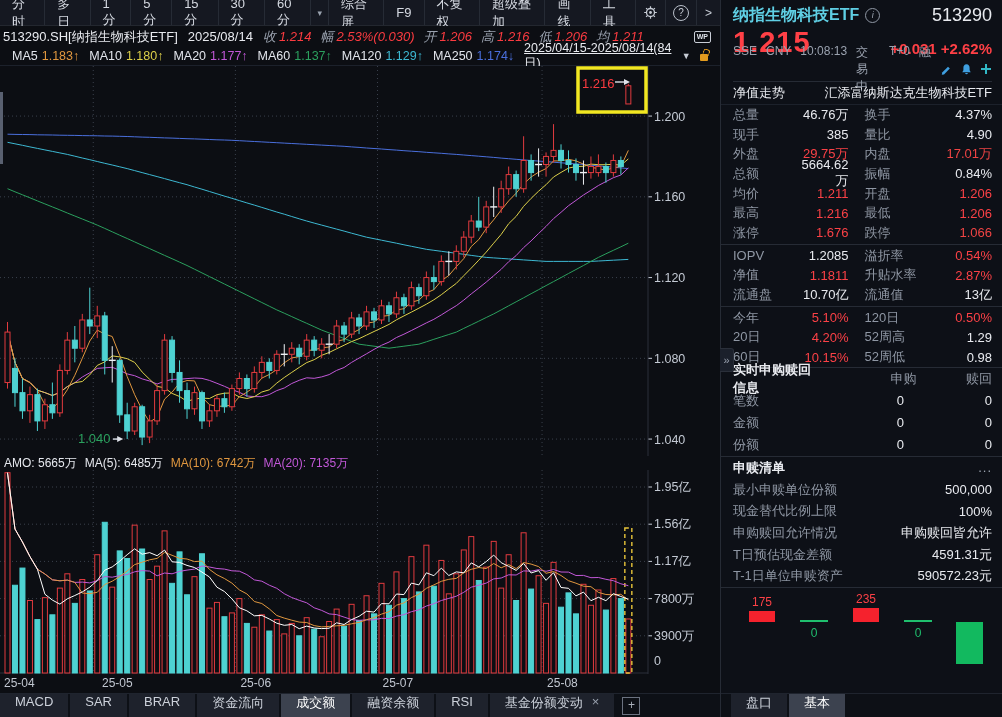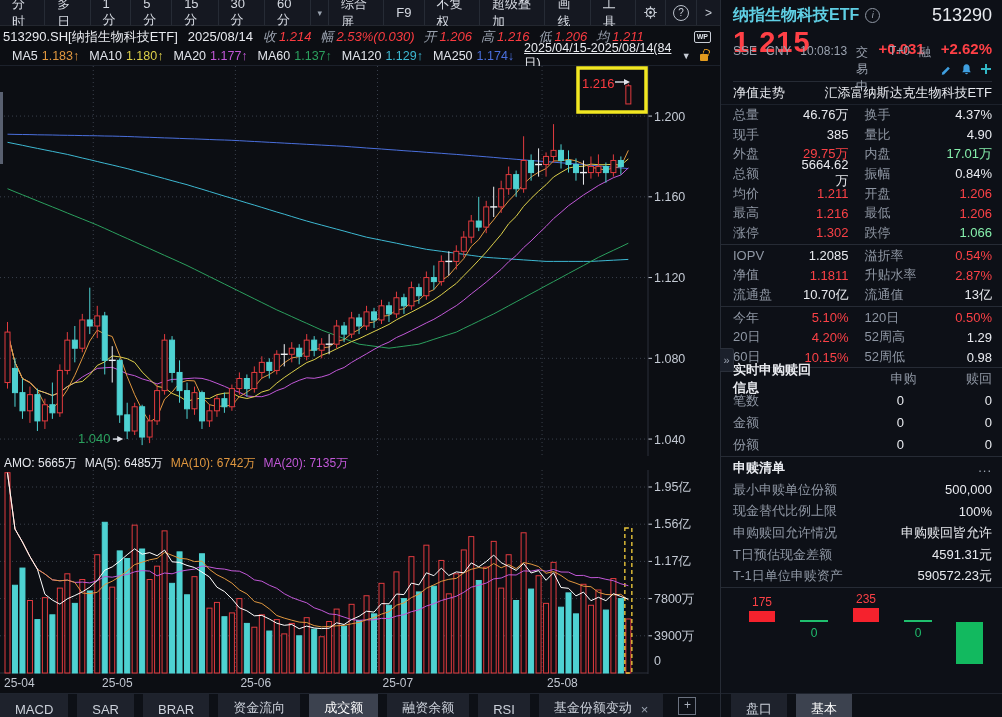--- a/index.html
+++ b/index.html
@@ -47,56 +47,56 @@
   #graystrip{left:0;top:92px;width:3px;height:72px;background:#596070;}
   #amorow{left:0;top:456px;width:720px;height:14px;font-size:12px;display:flex;align-items:center;padding-left:4px;}
   .amoit{margin-right:8px;white-space:nowrap;}
   #volchart{left:0;top:470px;width:720px;height:204px;}
   #xlabels{left:0;top:674px;width:720px;height:19px;font-size:12px;color:#c2c7d1;}
   #xlabels span{position:absolute;top:2px;}
 
   
   #ltabs{left:0;top:693px;width:720px;height:24px;background:#0d1016;border-top:1px solid #1f242e;
          display:flex;align-items:stretch;}
-  .btab{display:flex;align-items:flex-end;padding:0 15px;margin-right:9px;background:#1e222c;color:#ccd1da;
+  .btab{display:flex;align-items:flex-start;padding:0 15px;margin-right:2px;background:#1e222c;color:#ccd1da;
         font-size:13px;white-space:nowrap;}
   .btab.active{background:#3c424f;color:#ffffff;}
   .btab .close{margin-left:9px;color:#9aa2af;font-size:13px;}
   .plusbox{width:16px;height:16px;border:1px solid #6b7280;color:#aab0bc;font-size:12px;line-height:15px;
            text-align:center;align-self:center;margin-left:6px;}
 
   
   #panel{left:720px;top:0;width:282px;height:717px;background:#0d1017;border-left:1px solid #262b35;}
   #phead{padding:3px 10px 0 12px;}
   #prow1{display:flex;align-items:center;height:24px;}
   #pname{color:#5fcfe4;font-size:16px;font-weight:bold;}
   .iicon{width:13px;height:13px;border:1px solid #8f97a4;border-radius:50%;color:#9aa2af;font-size:9px;
          line-height:12px;text-align:center;margin-left:6px;font-style:italic;}
   #pcode{margin-left:auto;font-size:18px;color:#e8eaef;}
   #prow2{display:flex;align-items:flex-end;height:30px;}
   #pprice{font-size:29px;font-weight:bold;color:#ff4046;line-height:29px;letter-spacing:1px;}
   #pchg{margin-left:auto;font-size:15px;font-weight:bold;color:#ff4046;}
-  #pchgp{margin-left:16px;font-size:15px;font-weight:bold;color:#ff4046;}
+  #pchgp{margin-left:4px;font-size:15px;font-weight:bold;color:#ff4046;}
   #prow3{display:flex;align-items:center;height:20px;margin-top:2px;font-size:12px;color:#9aa2af;
          border-bottom:1px solid #262b35;padding-bottom:2px;}
   #prow3 .m{margin-right:9px;}
   #prow3 .micons{margin-left:auto;display:flex;align-items:center;gap:7px;}
 
   #pnav{display:flex;align-items:center;height:22px;padding:0 10px 0 12px;font-size:13px;
         border-bottom:1px solid #1c212b;}
   #pnav .nv{color:#e8eaef;}
   #pnav .fund{margin-left:auto;color:#e8eaef;}
 
   .prow{display:flex;align-items:center;height:19.7px;padding:0 10px 0 12px;font-size:13px;}
   .prow .l1{width:58px;color:#8f97a4;}
   .prow .v1{flex:1;text-align:right;}
   .prow .l2{width:70px;padding-left:16px;color:#8f97a4;}
   .prow .v2{flex:1;text-align:right;}
   .divline{border-top:1px solid #262b35;margin:1px 0;}
-  .cw{color:#e8eaef;} .cr{color:#fb4146;} .cg{color:#86efac;}
+  .cw{color:#e8eaef;} .cr{color:#fb4146;} .cg{color:#ef4444;}
 
   .secthead{display:flex;align-items:center;height:22px;padding:0 10px 0 12px;font-size:13px;font-weight:bold;
             color:#e8eaef;}
   .srow{display:flex;align-items:center;height:22px;padding:0 10px 0 12px;font-size:13px;}
   .srow .sl{flex:1;color:#8f97a4;}
   .srow .sv1{width:110px;text-align:right;color:#e8eaef;}
   .srow .sv2{width:88px;text-align:right;color:#e8eaef;}
   .sh1{width:110px;text-align:right;color:#8f97a4;font-weight:normal;}
   .sh2{width:88px;text-align:right;color:#8f97a4;font-weight:normal;}
   .rrow{display:flex;align-items:center;height:21.6px;padding:0 10px 0 12px;font-size:13px;}
@@ -618,21 +618,21 @@
           <span class="v2 cr">1.206</span>
         </div>
         <div class="prow">
           <span class="l1">最高</span>
           <span class="v1 cr">1.216</span>
           <span class="l2">最低</span>
           <span class="v2 cr">1.206</span>
         </div>
         <div class="prow">
           <span class="l1">涨停</span>
-          <span class="v1 cr">1.302</span>
+          <span class="v1 cr">1.676</span>
           <span class="l2">跌停</span>
           <span class="v2 cg">1.066</span>
         </div>
         <div class="divline"></div>
         <div class="prow">
           <span class="l1">IOPV</span>
           <span class="v1 cw">1.2085</span>
           <span class="l2">溢折率</span>
           <span class="v2 cr">0.54%</span>
         </div>

